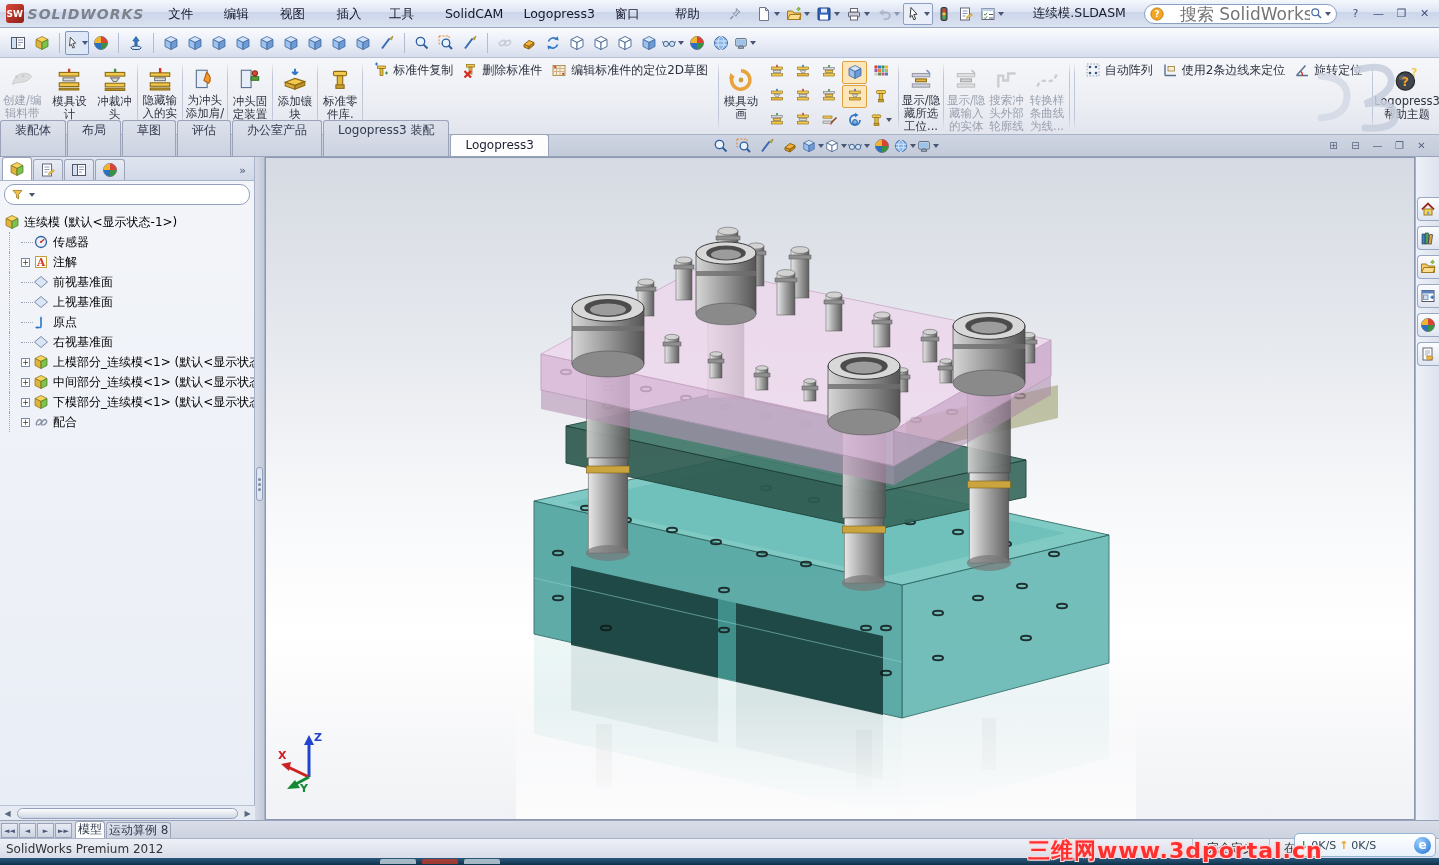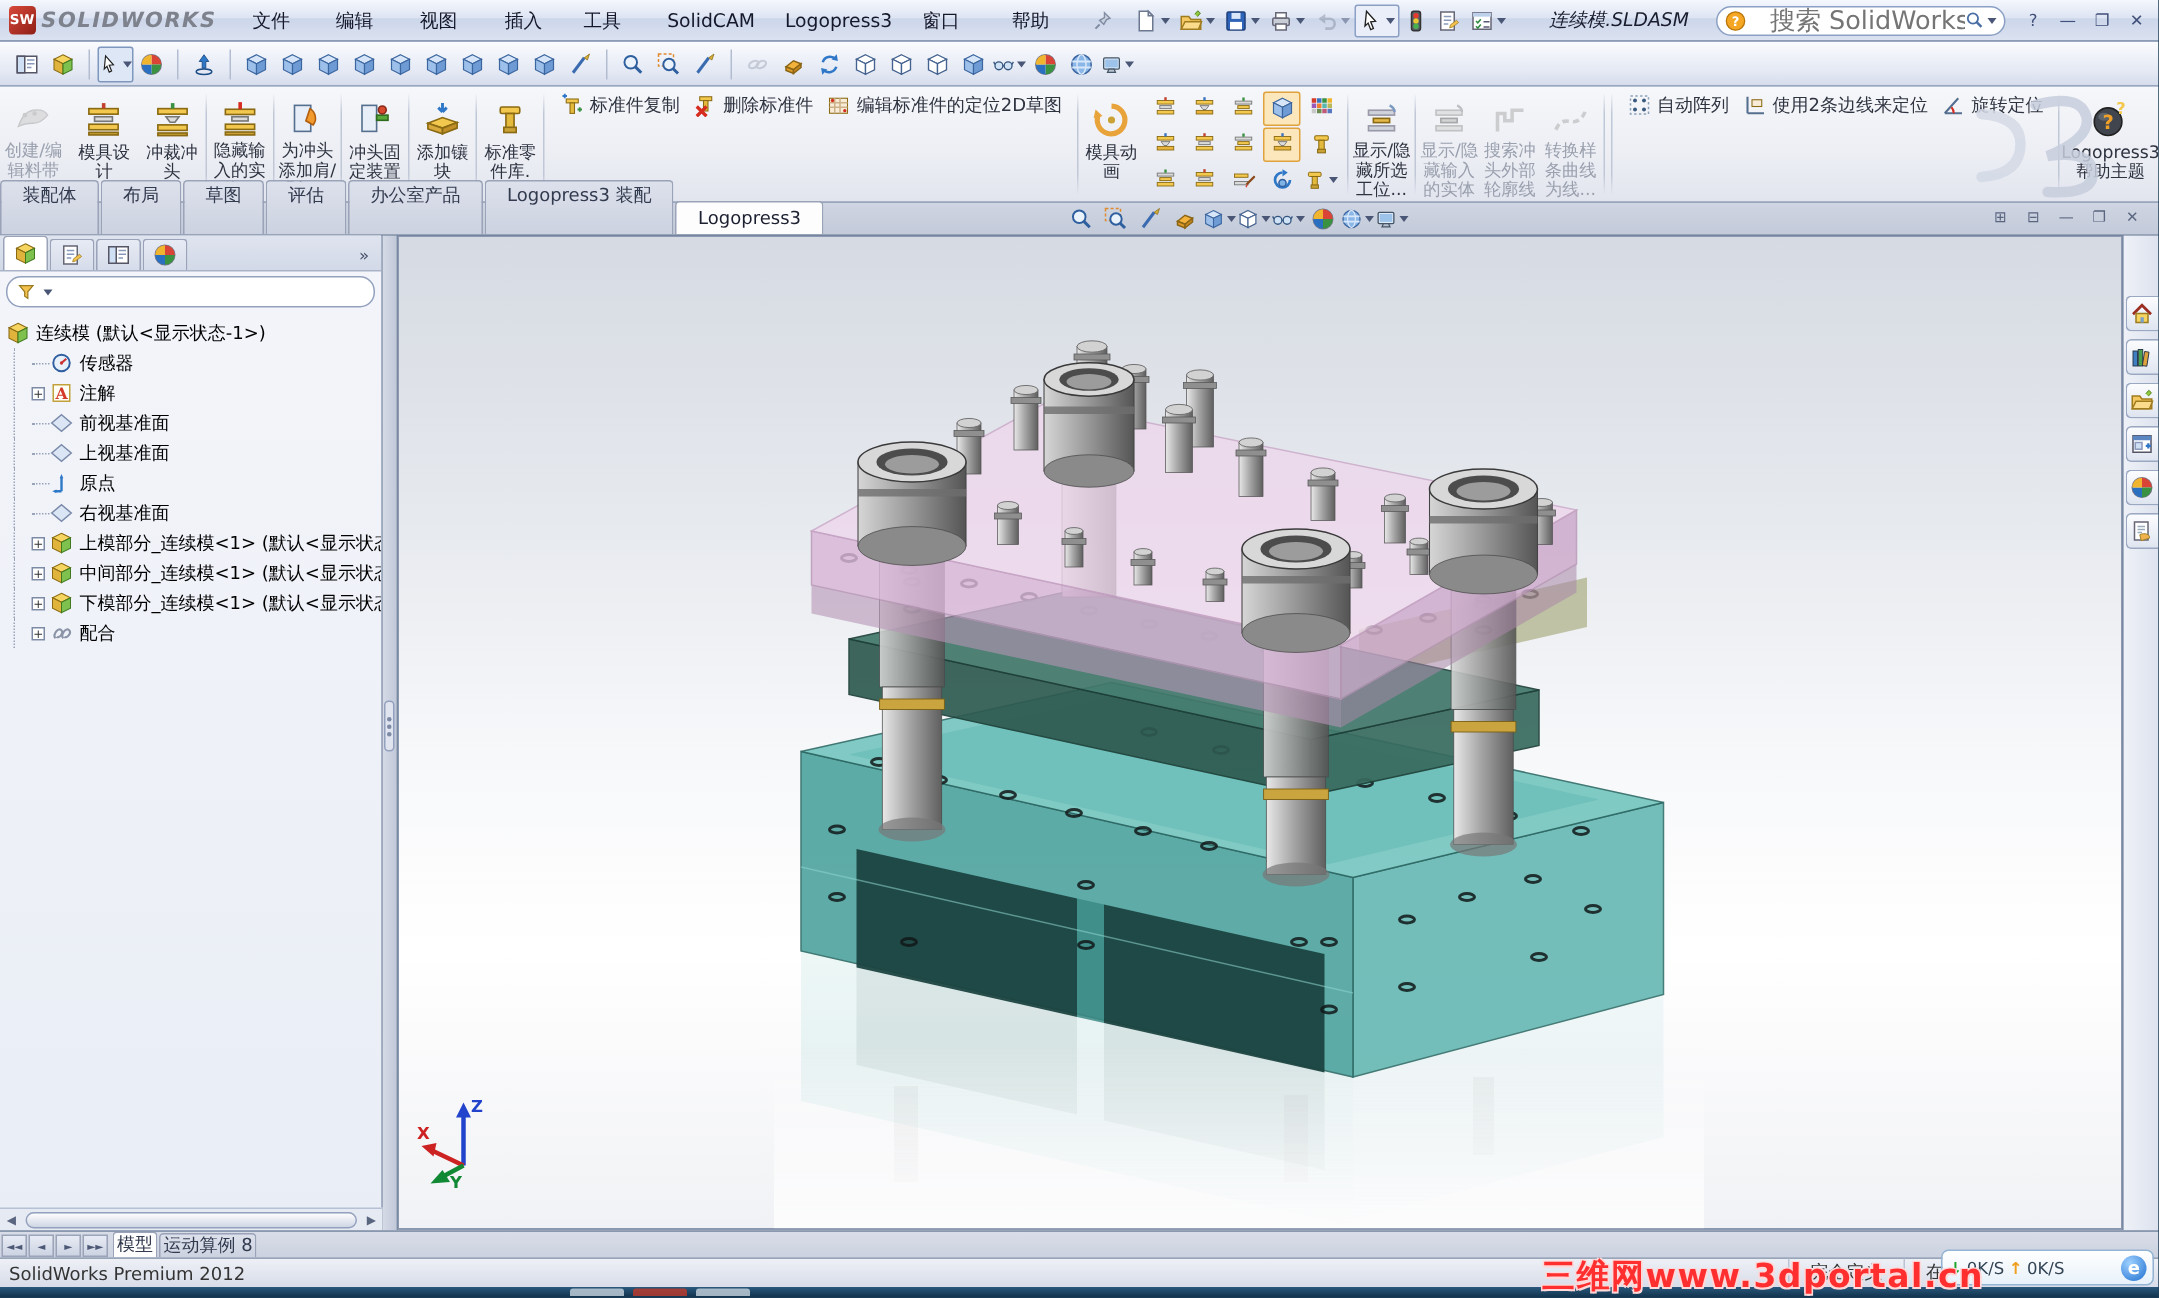--- a/index.html
+++ b/index.html
@@ -15,21 +15,21 @@
     display:flex; align-items:center; justify-content:center; letter-spacing:0; }
   .sw-word { font-weight:bold; font-style:italic; color:#7d828c; font-size:14px; letter-spacing:1px; margin-right:14px; }
   .menu { display:flex; height:100%; align-items:center; }
   .menu-item { padding:0 10px; height:22px; line-height:22px; color:#15182b; font-size:12.5px; cursor:default; border-radius:2px; }
   .pin-icon { width:16px; height:16px; margin:0 6px; opacity:.8; }
   .qa { display:flex; align-items:center; margin-left:4px; }
   .qa-btn { display:flex; align-items:center; height:22px; padding:1px 2px; border-radius:2px; border:1px solid transparent; }
   .qa-btn.pressed { background:#e9eef8; border-color:#8ba0c4; }
   .qa-btn.disabled { opacity:.5; }
   .caret { width:0; height:0; border-left:3px solid transparent; border-right:3px solid transparent; border-top:4px solid #4a5676; margin-left:2px; }
-  .doc-title { flex:0 0 auto; margin:0 18px 0 26px; font-size:12.5px; color:#1a1d2e;font-style:italic; }
+  .doc-title { flex:0 0 auto; margin:0 18px 0 26px; font-size:12.5px; color:#1a1d2e; }
   .searchbox { display:flex; align-items:center; width:208px; height:20px; background:#fff; border:1px solid #8ba0c4; border-radius:10px; padding:0 5px; }
   .searchbox input { border:none; outline:none; flex:1; font-size:17px; color:#4c1d95; background:transparent; width:110px; font-family:inherit;padding-left:16px; }
   .win-btns { display:flex; align-items:center; margin-left:8px; gap:2px; }
   .win-btn { width:21px; height:18px; display:flex; align-items:center; justify-content:center;
     font-size:11px; color:#41507a; border:1px solid transparent; border-radius:2px; }
 
   
   .toolbar2 { position:absolute; left:0; top:28px; width:1439px; height:30px;
     background:linear-gradient(180deg,#fafbfe 0%,#e3e8f3 70%,#d5dcec 100%);
     border-bottom:1px solid #b7c1d6; display:flex; align-items:center; padding-left:6px; }

